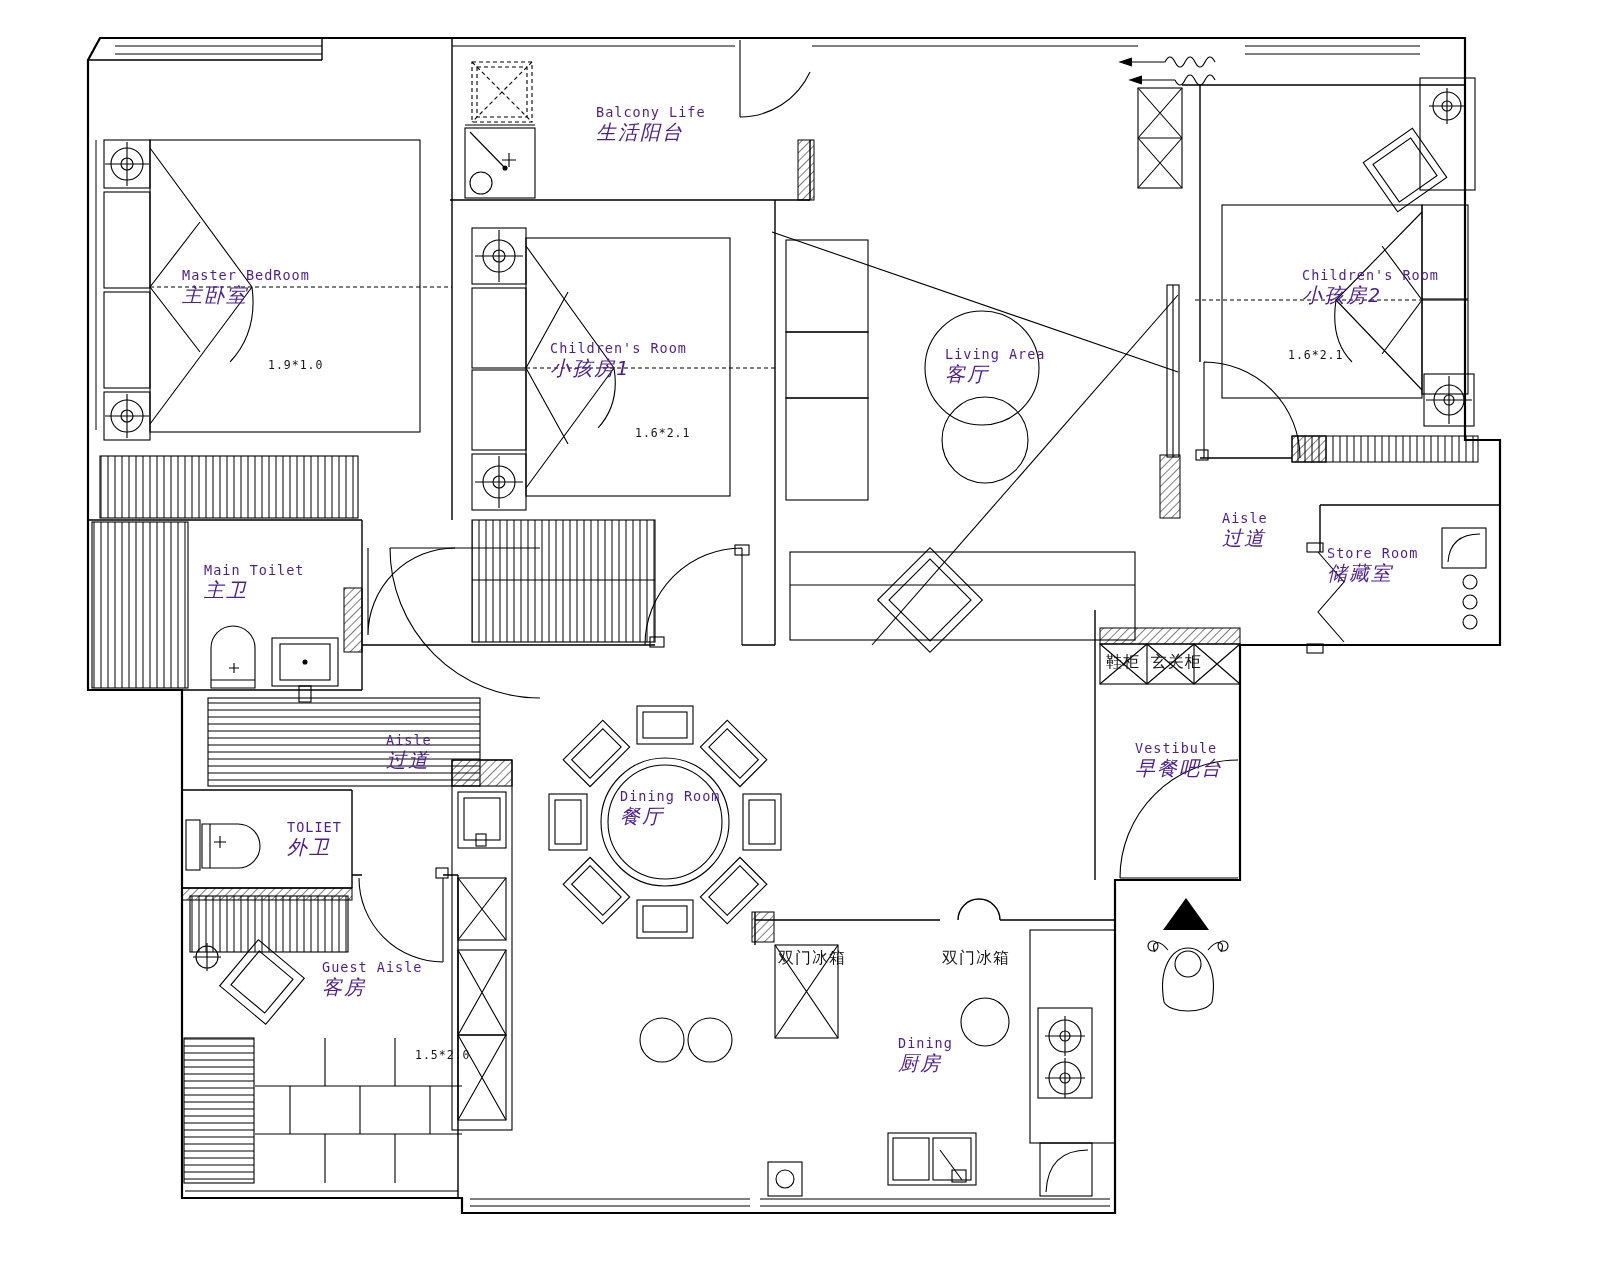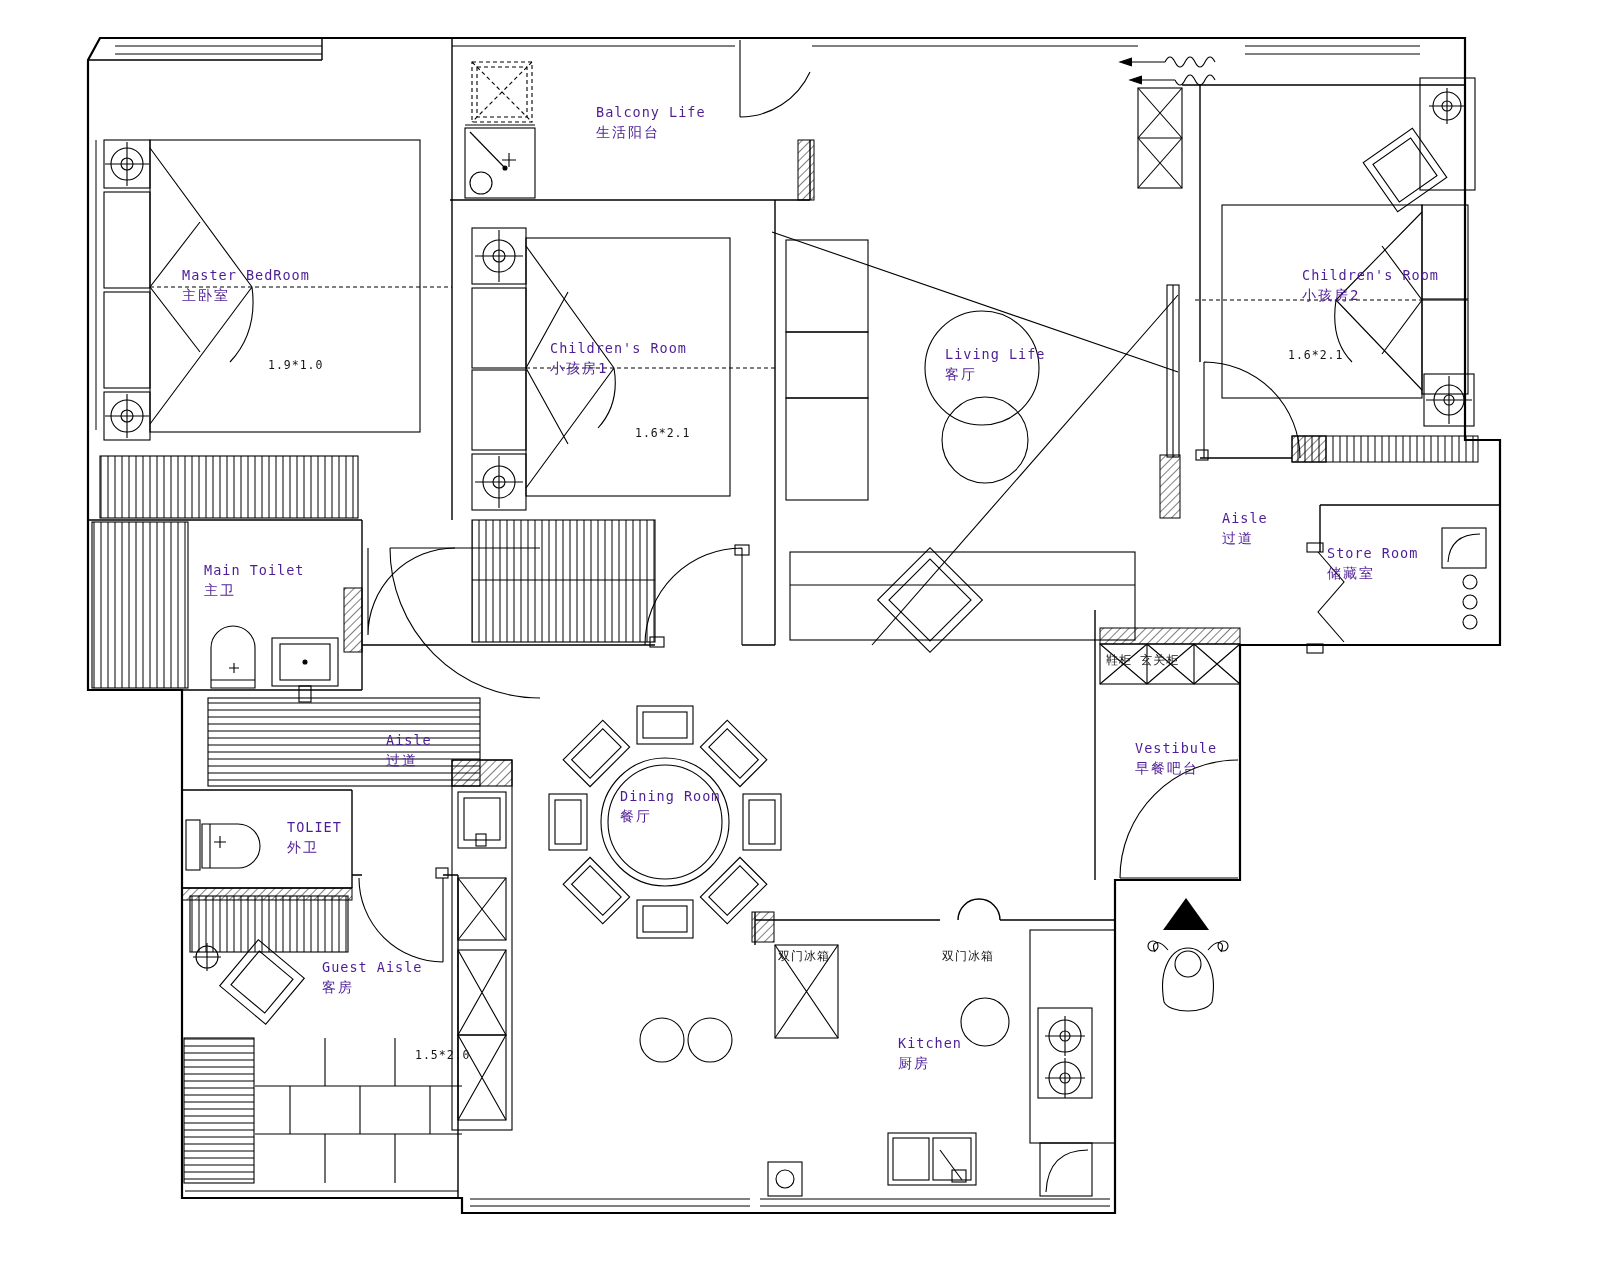--- a/index.html
+++ b/index.html
@@ -1,23 +1,23 @@
 <!DOCTYPE html>
 <html><head>
 <meta charset="utf-8">
 <style>
   html,body{margin:0;padding:0;background:#fff;}
   #plan{position:relative;width:1600px;height:1280px;background:#ffffff;overflow:hidden;
         font-family:"DejaVu Sans Mono", monospace, sans-serif;color:#111;}
   #plan svg{position:absolute;left:0;top:0;}
   .lbl{position:absolute;display:flex;flex-direction:column;line-height:20px;
        font-size:13.5px;letter-spacing:1px;white-space:pre;color:#4c1d95;}
-  .lbl .zh{font-size:14px;letter-spacing:2px;}
+  .lbl .zh{font-size:20px;letter-spacing:2px;font-style:italic;}
   .dim{position:absolute;font-size:11.5px;letter-spacing:1px;color:#141414;white-space:pre;}
-  .ann{position:absolute;font-size:12px;letter-spacing:1px;color:#141414;white-space:pre;}
+  .ann{position:absolute;font-size:16px;letter-spacing:1px;color:#141414;white-space:pre;}
 </style>
 </head>
 <body>
 
 <div id="plan">
 <svg width="1600" height="1280" viewBox="0 0 1600 1280">
   <defs>
     <pattern id="hatch" width="6" height="6" patternUnits="userSpaceOnUse" patternTransform="rotate(45)">
       <line x1="0" y1="0" x2="0" y2="6" stroke="#000" stroke-width="1"></line>
     </pattern>
@@ -317,21 +317,21 @@
   </div>
   <div class="lbl" style="left:596px;top:102px">
     <span class="en">Balcony Life</span>
     <span class="zh">生活阳台</span>
   </div>
   <div class="lbl" style="left:550px;top:338px">
     <span class="en">Children's Room</span>
     <span class="zh">小孩房1</span>
   </div>
   <div class="lbl" style="left:945px;top:344px">
-    <span class="en">Living Life</span>
+    <span class="en">Living Area</span>
     <span class="zh">客厅</span>
   </div>
   <div class="lbl" style="left:1302px;top:265px">
     <span class="en">Children's Room</span>
     <span class="zh">小孩房2</span>
   </div>
   <div class="lbl" style="left:1222px;top:508px">
     <span class="en">Aisle</span>
     <span class="zh">过道</span>
   </div>
@@ -357,21 +357,21 @@
   </div>
   <div class="lbl" style="left:1135px;top:738px">
     <span class="en">Vestibule</span>
     <span class="zh">早餐吧台</span>
   </div>
   <div class="lbl" style="left:322px;top:957px">
     <span class="en">Guest Aisle</span>
     <span class="zh">客房</span>
   </div>
   <div class="lbl" style="left:898px;top:1033px">
-    <span class="en">Kitchen</span>
+    <span class="en">Dining</span>
     <span class="zh">厨房</span>
   </div>
 
   <div class="dim" style="left:268px;top:358px">1.9*1.0</div>
   <div class="dim" style="left:635px;top:426px">1.6*2.1</div>
   <div class="dim" style="left:1288px;top:348px">1.6*2.1</div>
   <div class="dim" style="left:415px;top:1048px">1.5*2.0</div>
 
   <div class="ann" style="left:778px;top:948px">双门冰箱</div>
   <div class="ann" style="left:942px;top:948px">双门冰箱</div>

